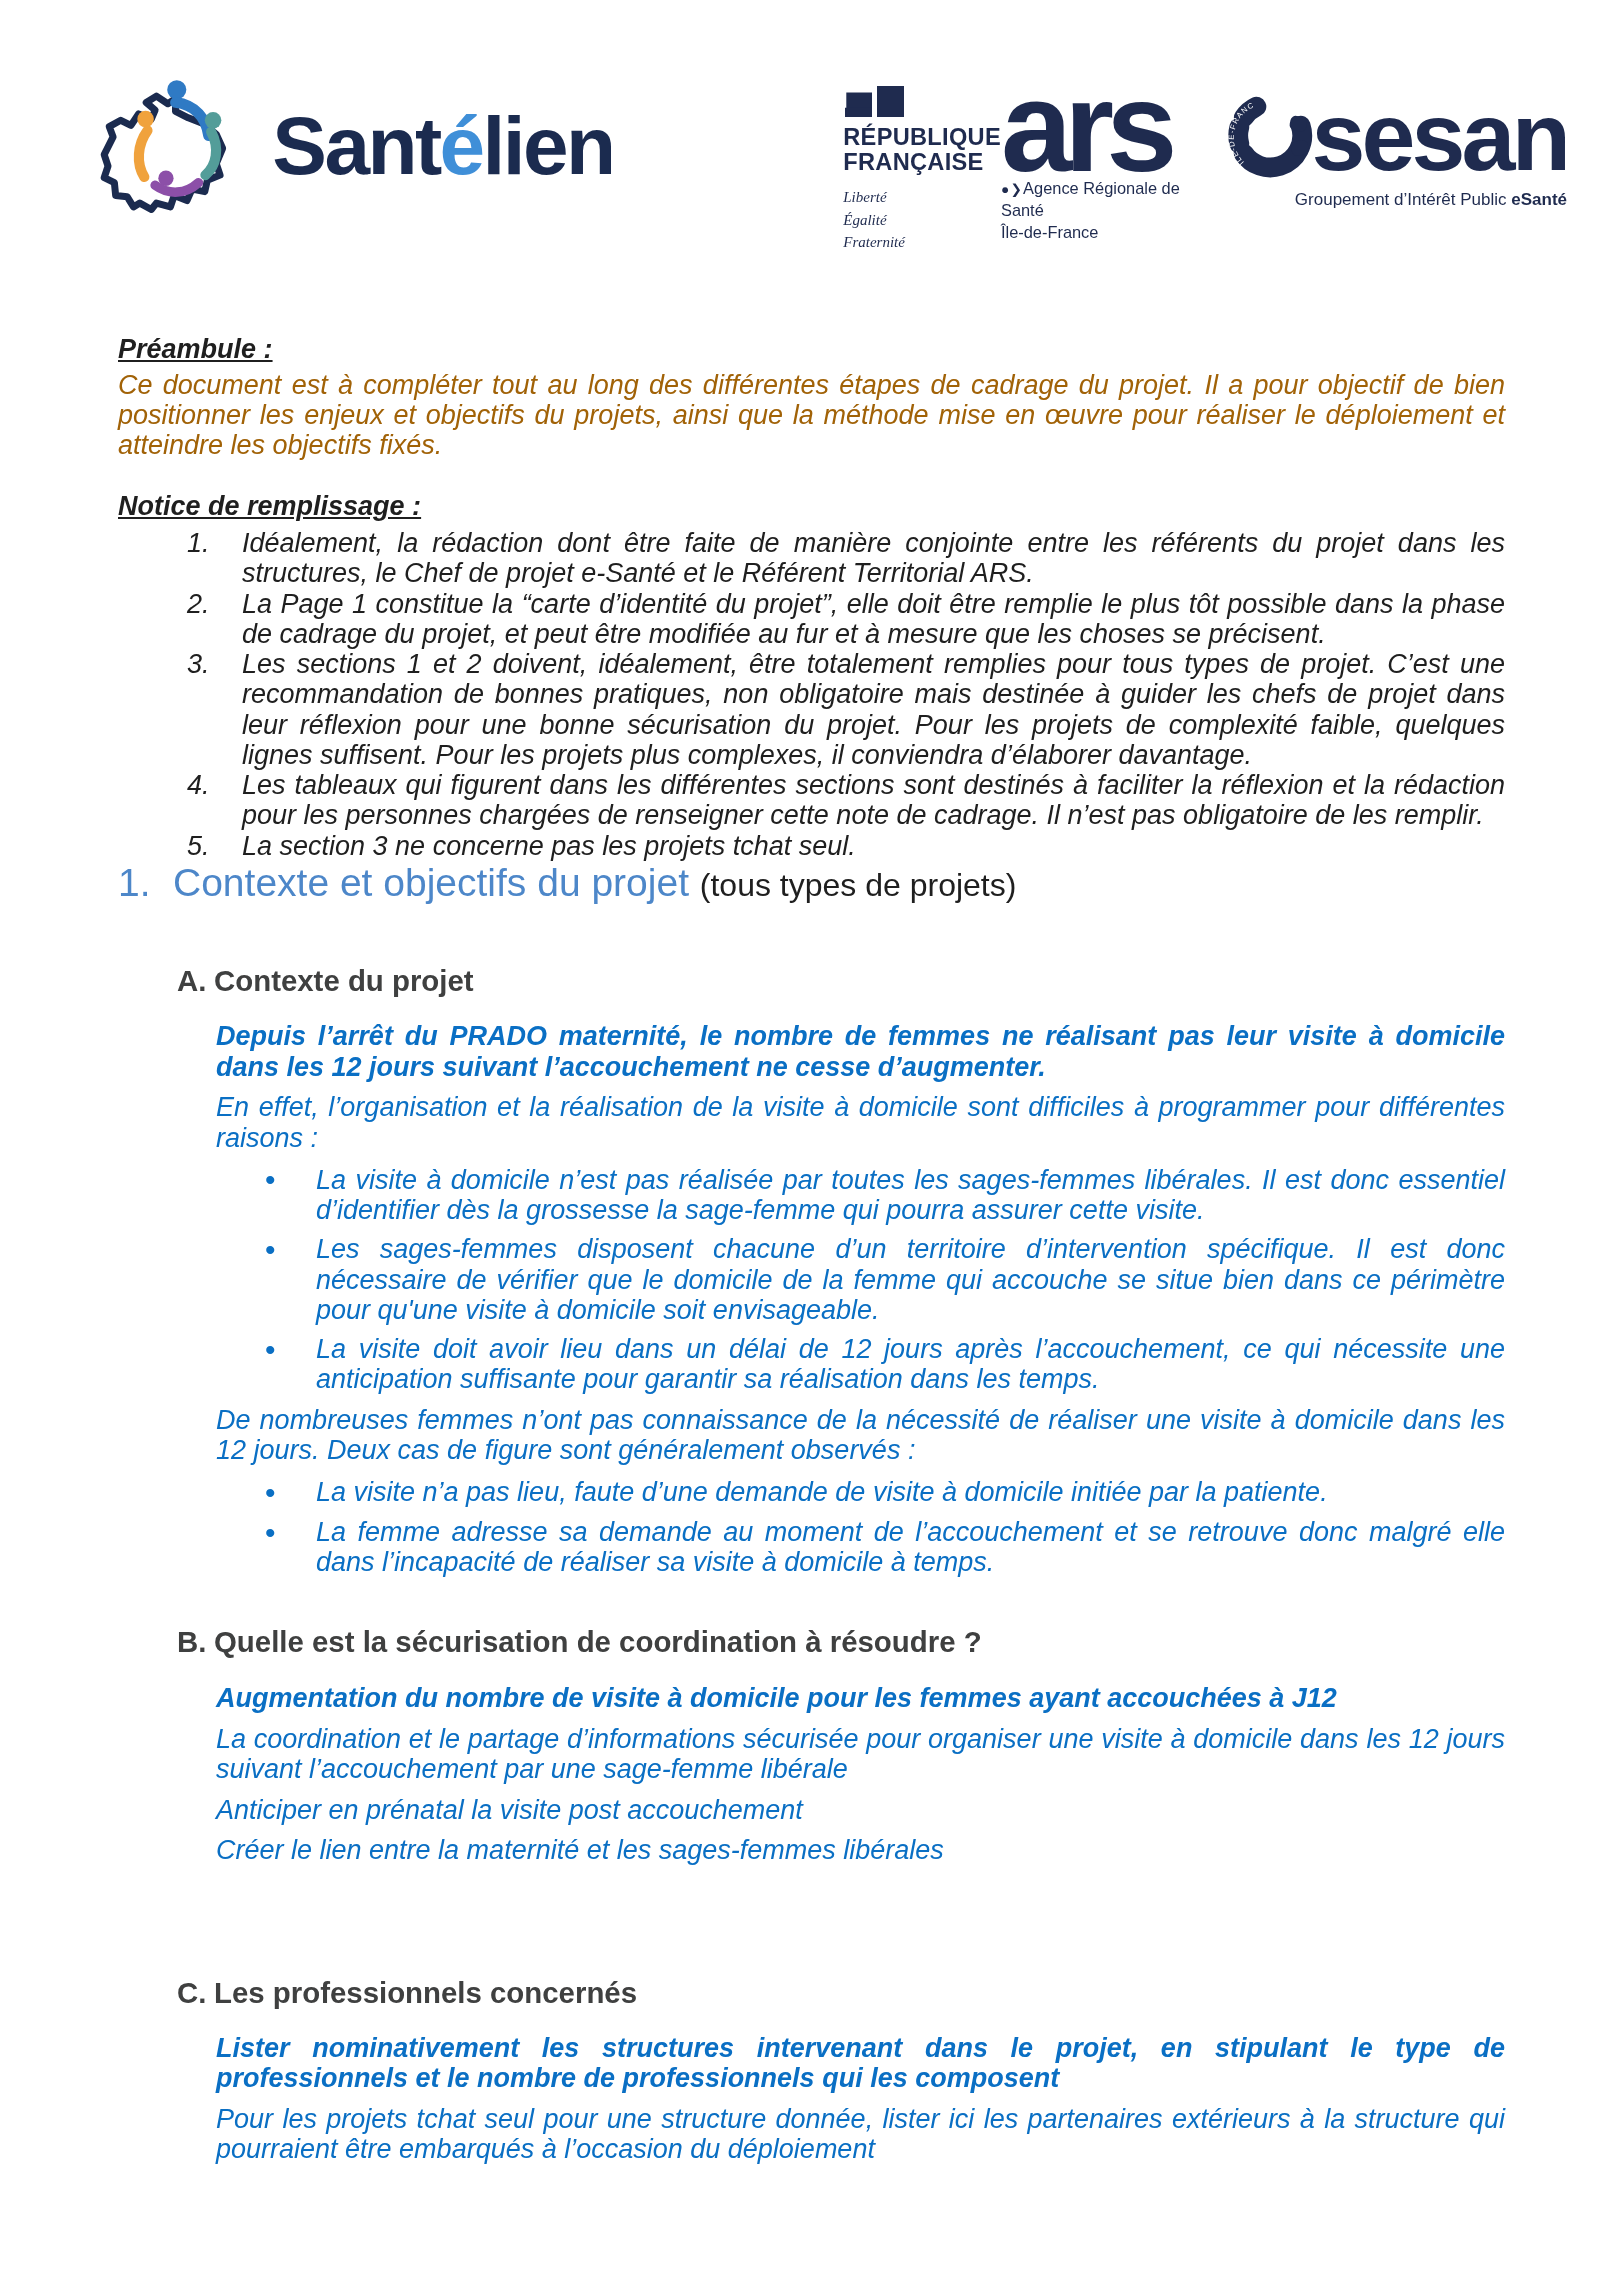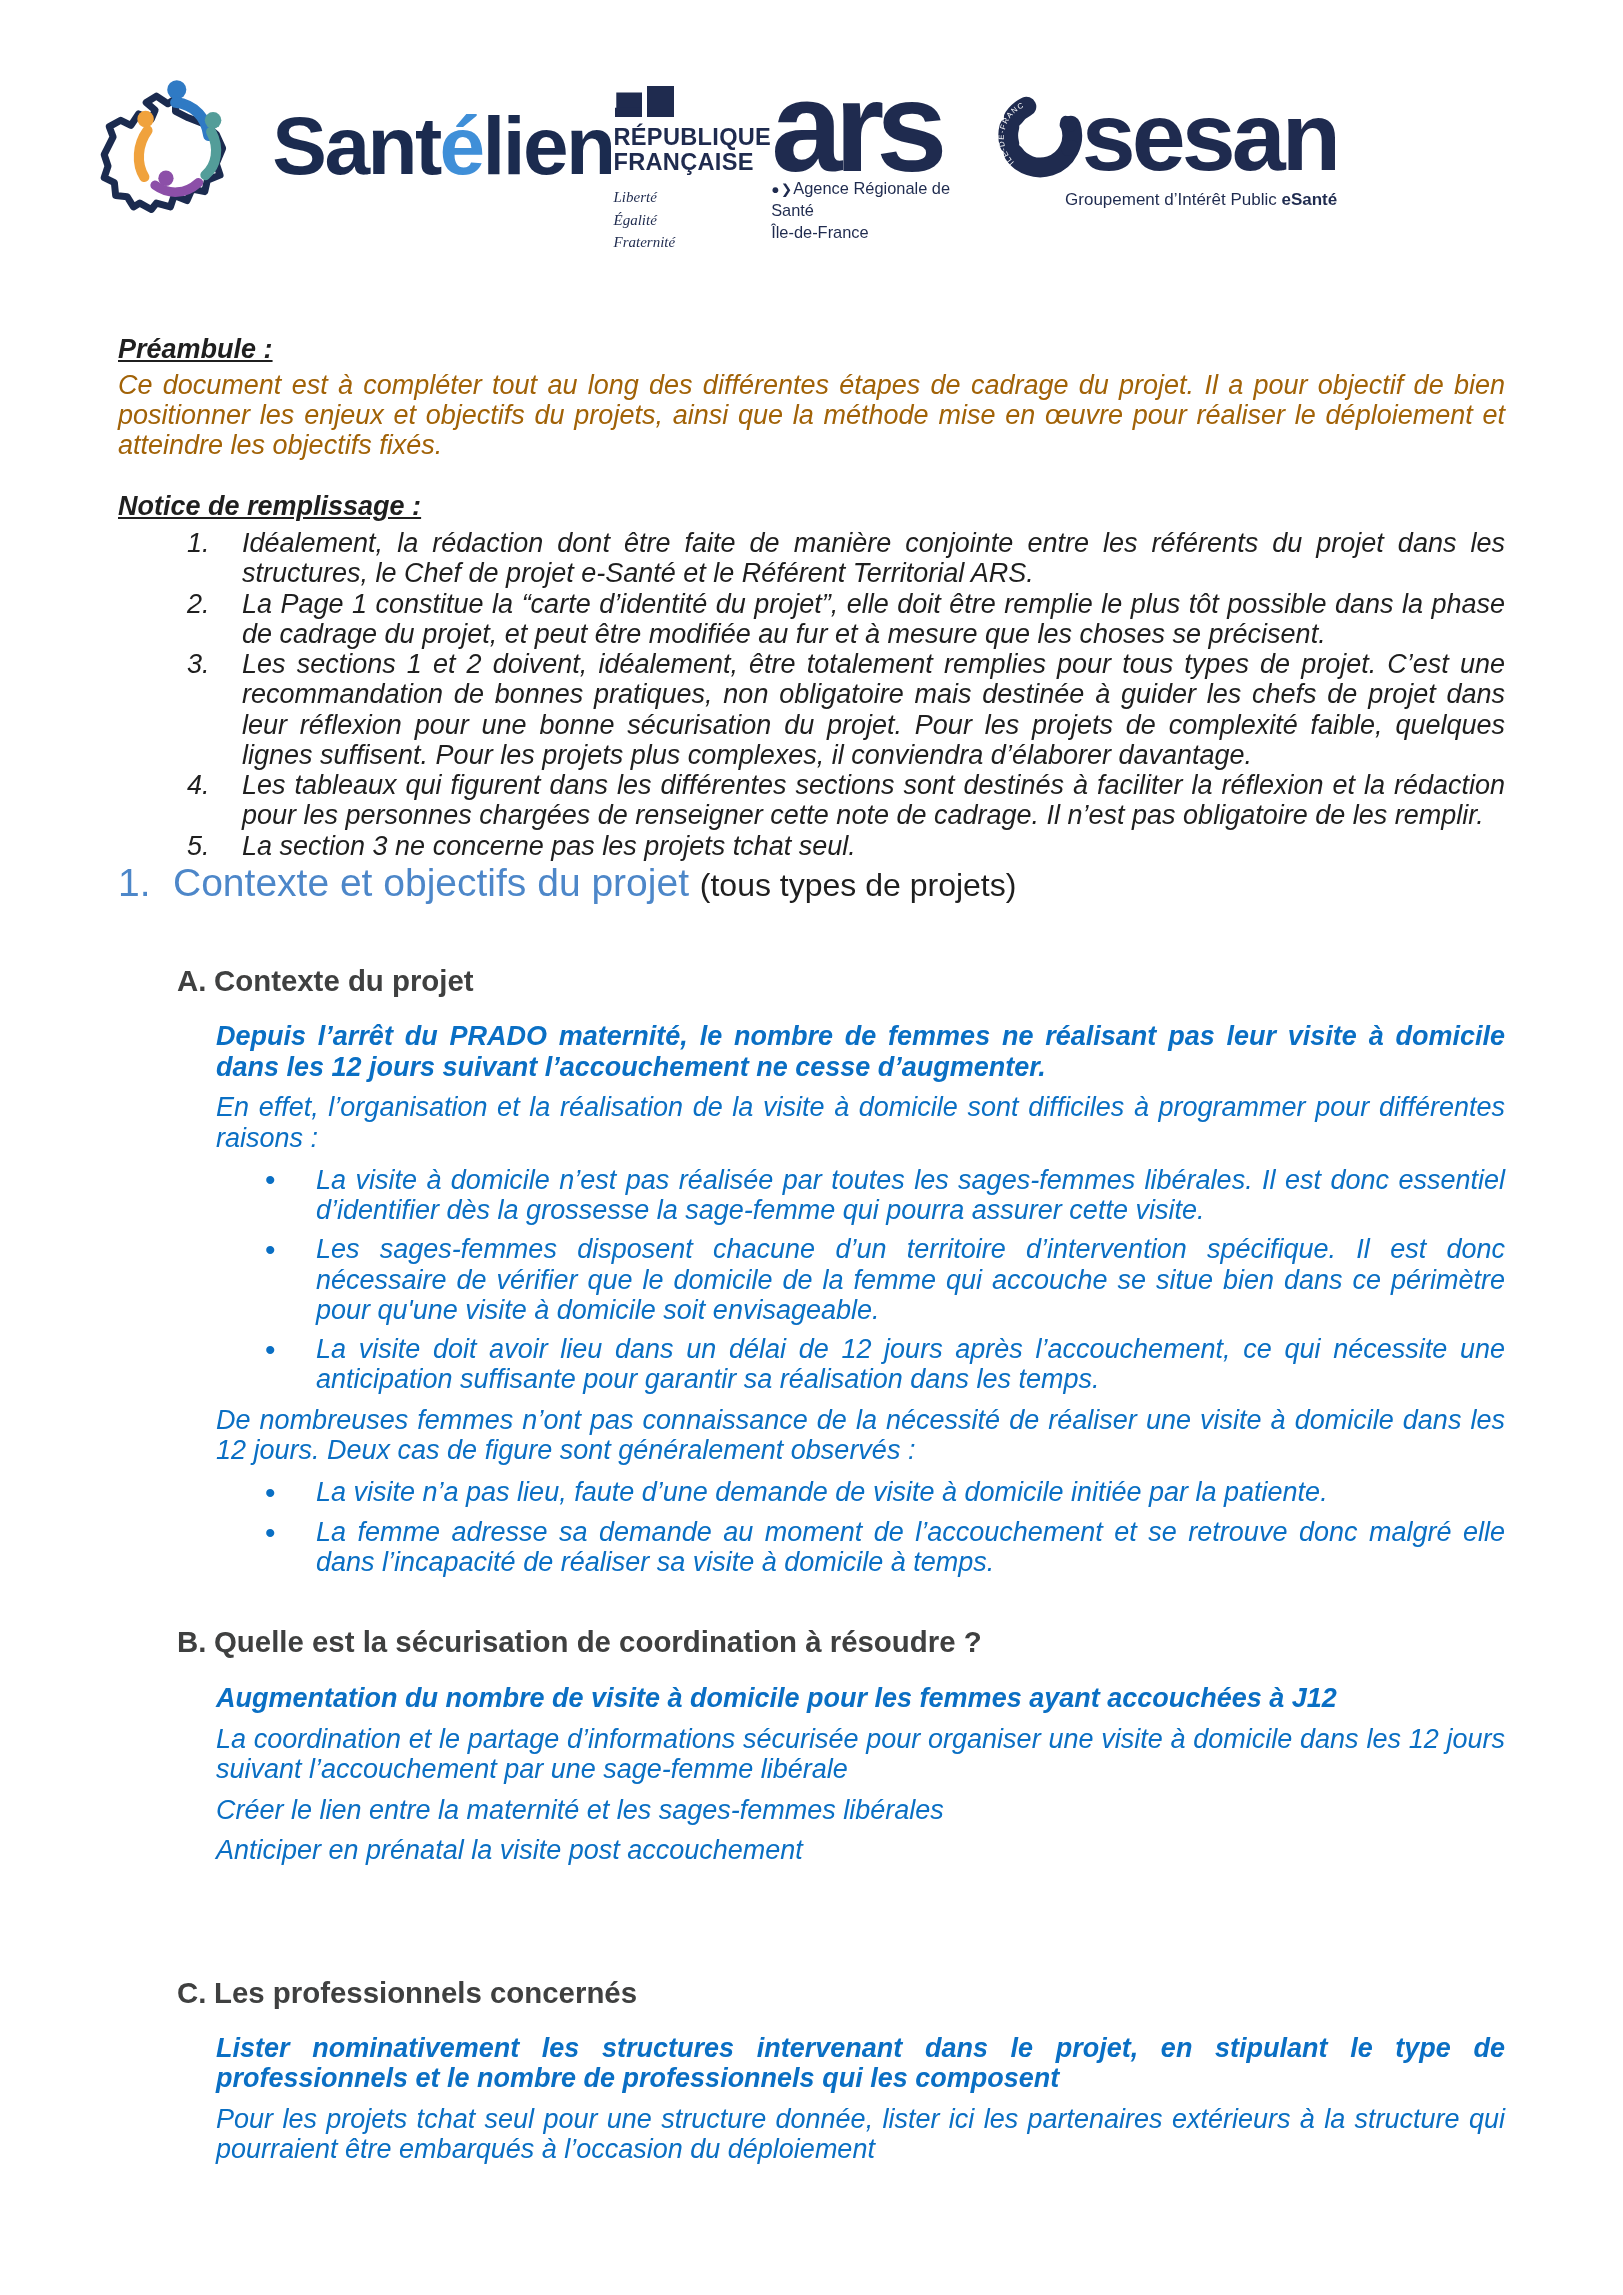--- a/index.html
+++ b/index.html
@@ -3,21 +3,21 @@
 <meta charset="utf-8">
 <style>
   html,body { margin:0; padding:0; background:#ffffff; }
   .page {
     width:1623px; height:2295px; position:relative; overflow:hidden;
     background:#ffffff; color:#1f1f1f;
     font-family:"Liberation Sans","DejaVu Sans",sans-serif;
   }
 
   
-  .header { display:flex; align-items:flex-start; padding:73px 56px 0 80px; }
+  .header { display:flex; justify-content:space-between; align-items:flex-start; padding:73px 56px 0 80px; }
   .brand { display:flex; align-items:center; }
   .brand-text { font-size:82px; font-weight:700; color:#1b2b4f; letter-spacing:-2.6px; margin-left:1.3px; }
   .accent { color:#3f8fd8; }
   .gov { display:flex; margin-top:13px; align-items:flex-start; }
   .rf { color:#1f2b4f; }
   .rf-flag { display:flex; gap:4.6px; margin-bottom:7.9px; margin-left:1.3px; }
   .rf-flag .fb { width:27.5px; height:31px; background:#1f2b4f; }
   .rf-flag .fb.f1 { box-shadow:inset 0 -9.2px 0 0 #1f2b4f, inset 6.5px 11.8px 0 -5.2px #ffffff; }
   .rf-name { font-weight:700; font-size:23.6px; line-height:1.08; letter-spacing:0.3px; }
   .rf-motto { font-family:Liberation Serif, serif; font-style:italic; font-size:15px; margin-top:10.5px; line-height:1.5; }
@@ -182,22 +182,22 @@
       </div>
     </div>
 
     <div class="sec-b">
       <div class="sec-h">
         <span class="lbl">B.</span><span>Quelle est la sécurisation de coordination à résoudre ?</span>
       </div>
       <div class="blue-block">
         <div class="bp first">Augmentation du nombre de visite à domicile pour les femmes ayant accouchées à J12</div>
         <div class="bp">La coordination et le partage d’informations sécurisée pour organiser une visite à domicile dans les 12 jours suivant l’accouchement par une sage-femme libérale</div>
+        <div class="bp">Anticiper en prénatal la visite post accouchement</div>
         <div class="bp">Créer le lien entre la maternité et les sages-femmes libérales</div>
-        <div class="bp">Anticiper en prénatal la visite post accouchement</div>
       </div>
     </div>
 
     <div class="sec-c">
       <div class="sec-h">
         <span class="lbl">C.</span><span>Les professionnels concernés</span>
       </div>
       <div class="blue-block">
         <div class="bp first">Lister nominativement les structures intervenant dans le projet, en stipulant le type de professionnels et le nombre de professionnels qui les composent</div>
         <div class="bp bold">Pour les projets tchat seul pour une structure donnée, lister ici les partenaires extérieurs à la structure qui pourraient être embarqués à l’occasion du déploiement</div>

